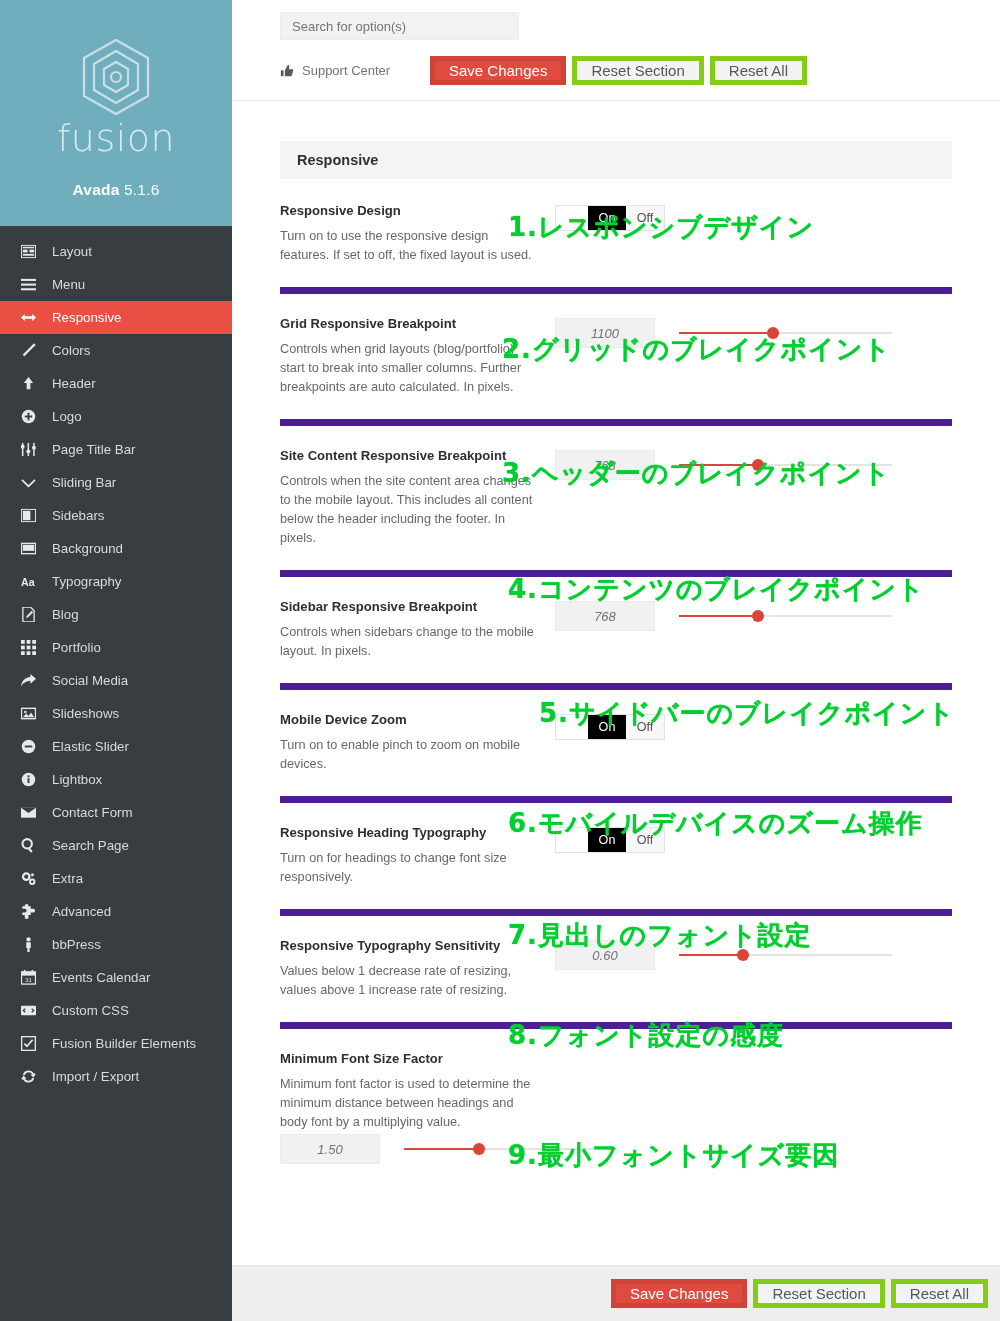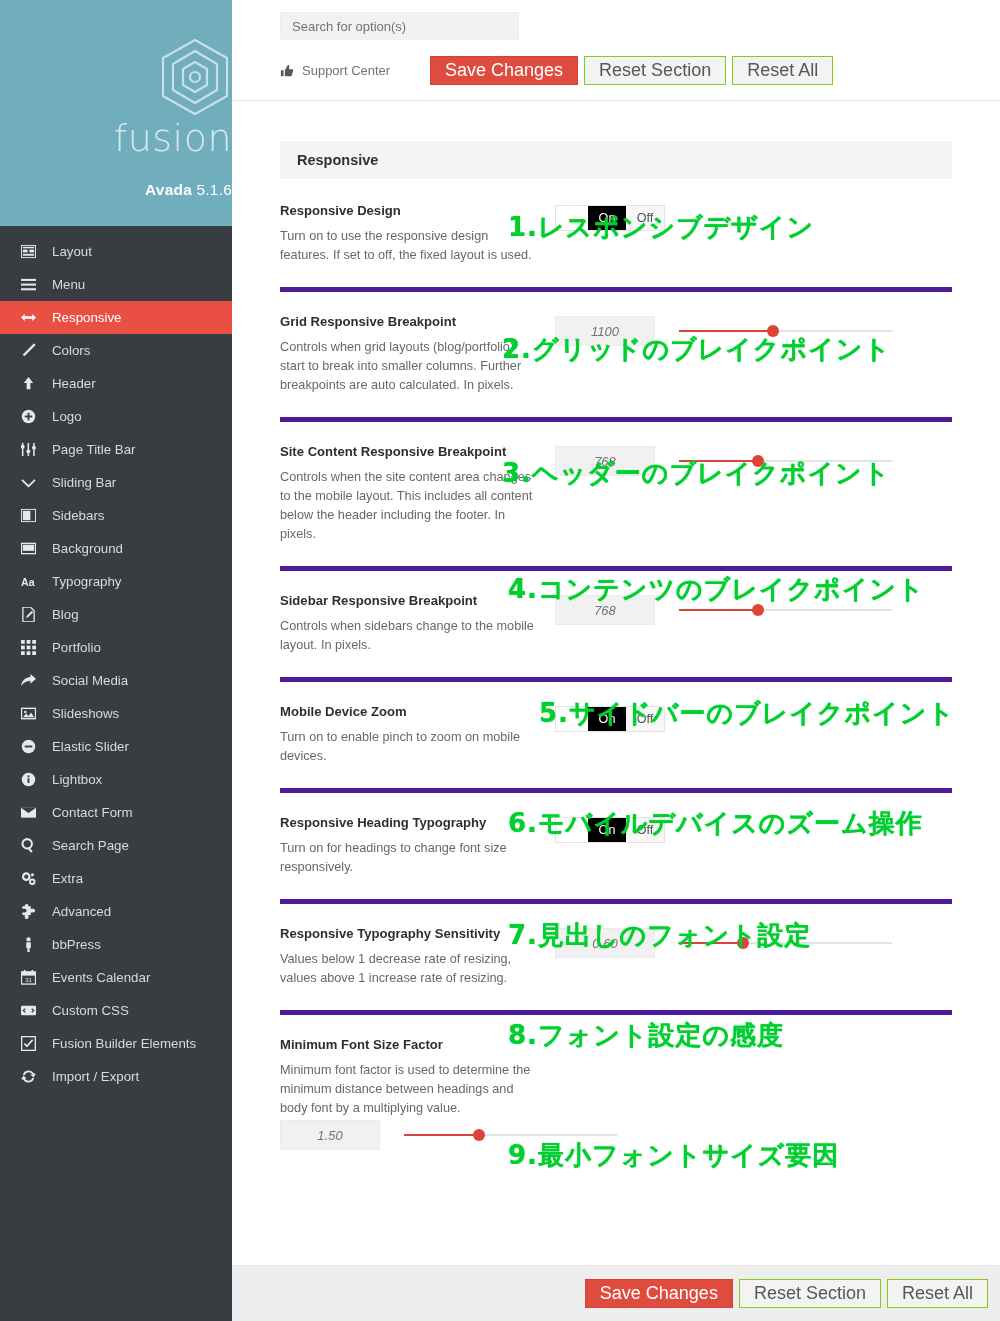--- a/index.html
+++ b/index.html
@@ -14,21 +14,21 @@
   
   .sidebar {
     position: absolute; left: 0; top: 0;
     width: 232px; height: 1321px;
     background: #383d41;
   }
   .brand {
     width: 232px; height: 226px;
     background: #70adbd;
     display: flex; flex-direction: column;
-    align-items: flex-end; justify-content: center;
+    align-items: center; justify-content: center;
     padding-top: 10px;
   }
   .brand-logo { width: 74px; height: 80px; opacity: .62; }
   .brand-word {
     margin-top: 2px;
     font-size: 38px; letter-spacing: .5px;
     color: rgba(255,255,255,.72);
     font-weight: 300;
     line-height: 1;
     font-family: "DejaVu Sans", sans-serif;
@@ -90,23 +90,23 @@
   .support {
     display:flex; align-items:center;
     font-size: 13px; color:#737373;
     width: 150px;
   }
   .support .thumb { margin-right:8px; display:flex; color:#55595c; }
   .btn {
     height: 29px;
     display:flex; align-items:center; justify-content:center;
     padding: 0 14px;
-    font-size: 18px;
+    font-size: 15px;
     background: #f3f3f3;
-    border: 1px solid #84cc16;
+    border: 5px solid #84cc16;
     color: #53585b;
     margin-right: 6px;
     cursor: pointer;
     white-space: nowrap;
   }
   .btn.primary { background: #e04b40; border-color:#cf4338; color:#ffffff; }
   .topbar-rule {
     position:absolute; left:0; bottom:0; width:768px; height:1px;
     background: #e9e9e9;
   }
@@ -119,21 +119,21 @@
     display:flex; align-items:center;
     padding-left: 17px;
     font-size: 14.5px; font-weight: 700; color: #2e3134;
   }
 
   
   .options { margin-left: 48px; width: 672px; padding-top: 2px; }
   .opt {
     position: relative;
     display: flex;
-    border-bottom: 5px solid #4c1d95;
+    border-bottom: 7px solid #4c1d95;
     padding: 22px 0 22px 0;
     min-height: 100px;
   }
   .opt:last-child { border-bottom: none; flex-direction: column; }
   .opt-left { width: 275px; padding-right: 16px; }
   .opt-title {
     font-size: 13.1px; font-weight: 700; color: #2c2f32;
     margin-bottom: 9px;
   }
   .opt-desc {

